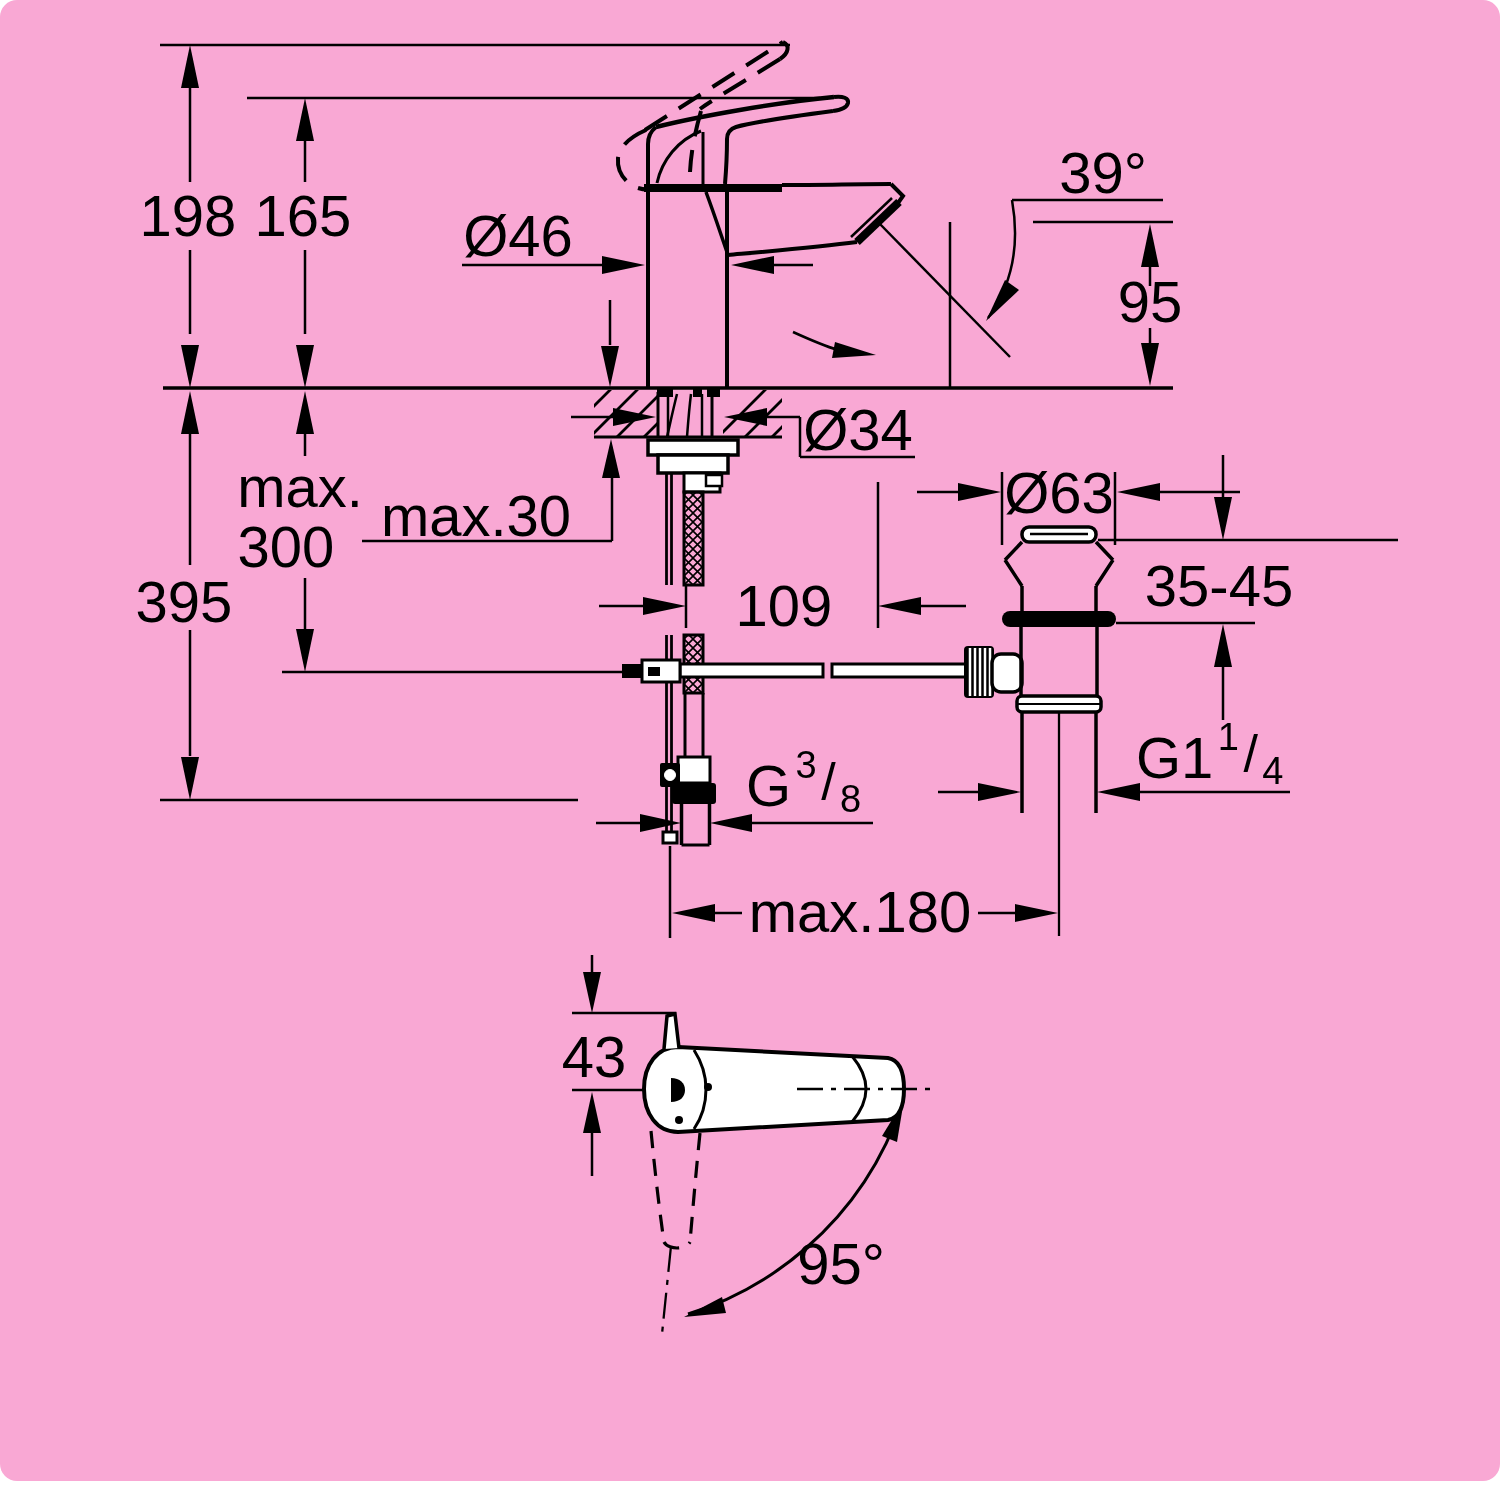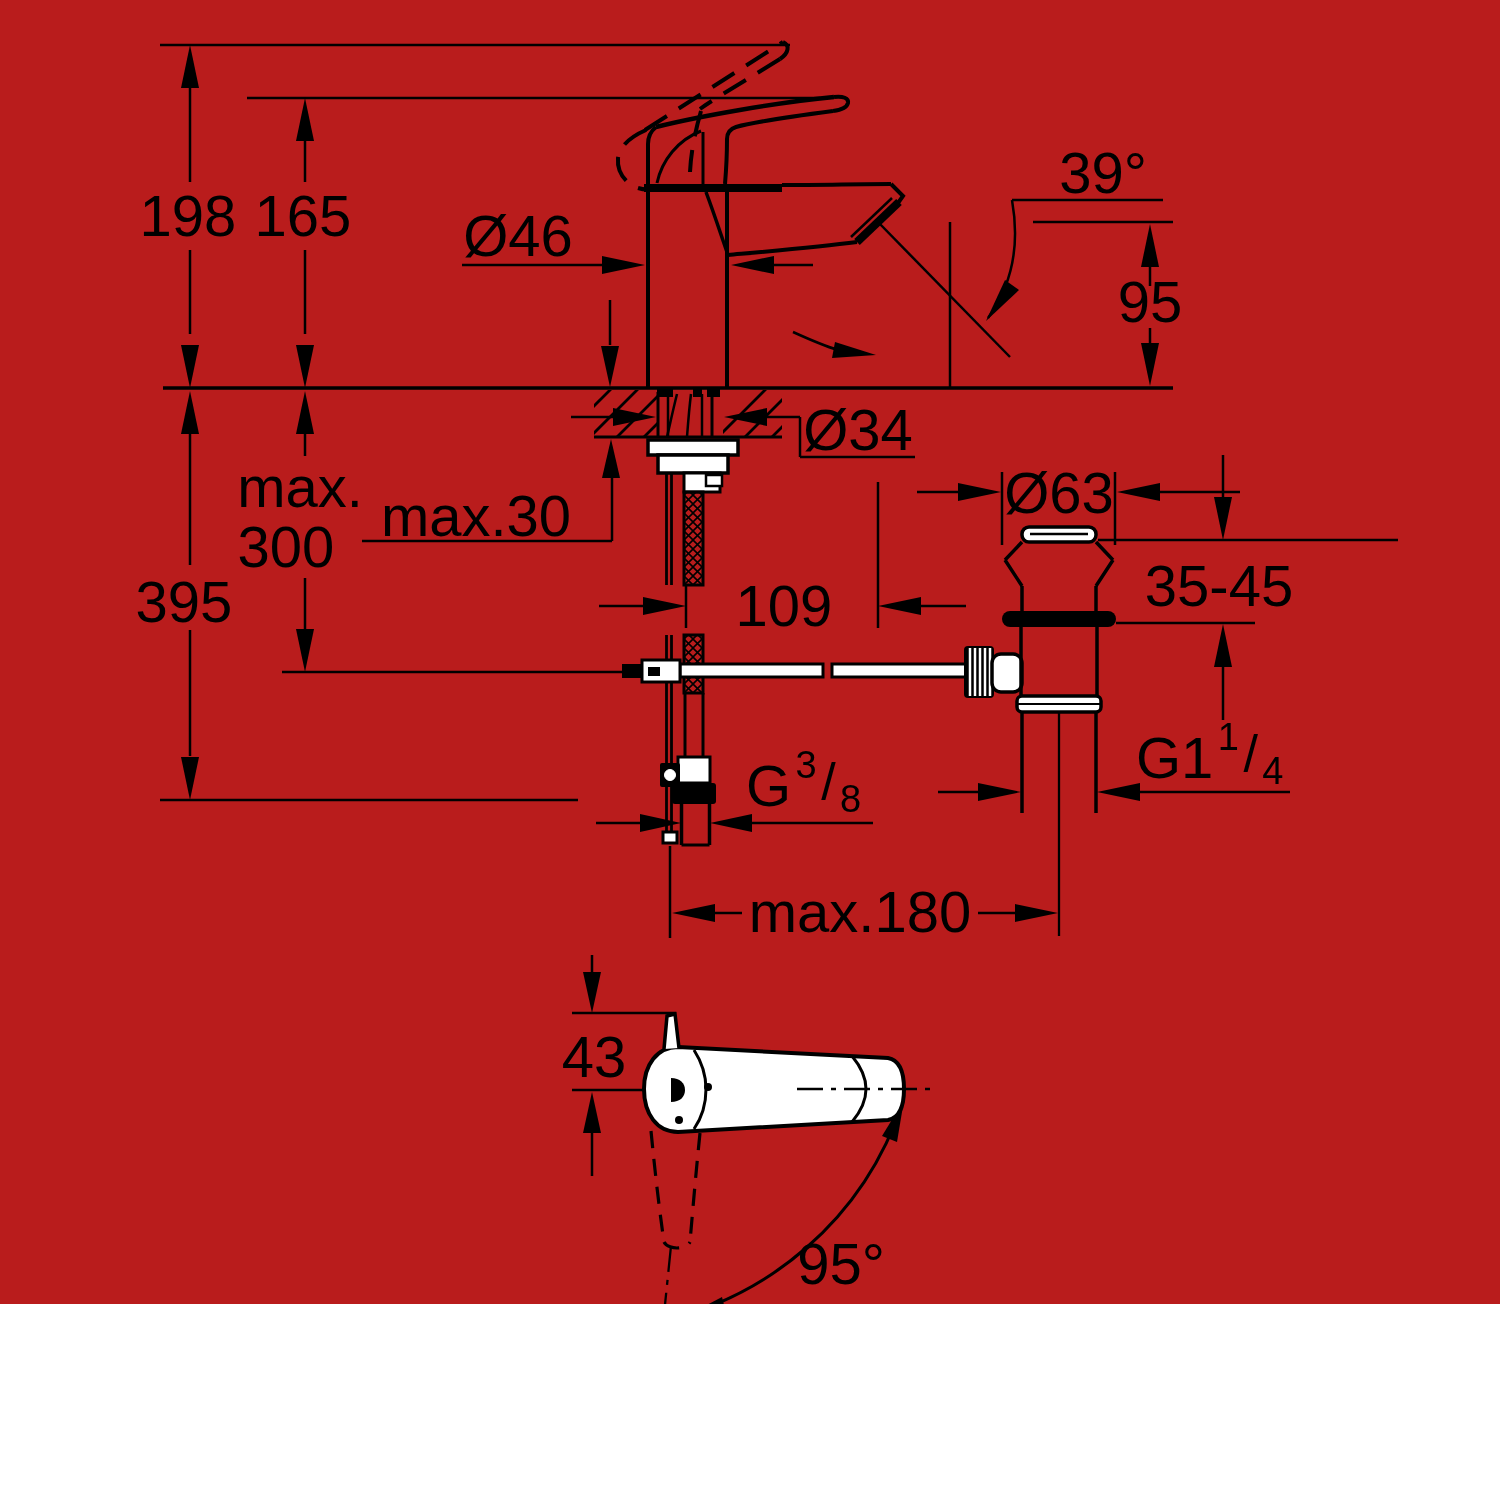--- a/index.html
+++ b/index.html
@@ -1,16 +1,16 @@
 <!DOCTYPE html>
 <html><head>
 <meta charset="utf-8">
 <style>
   html,body{margin:0;padding:0;background:#ffffff;}
-  #canvas{position:relative;width:1500px;height:1304px;background:#b91c1c;overflow:hidden;}
+  #canvas{position:relative;width:1500px;height:1481px;background:#f9a8d4;overflow:hidden;border-radius:17px;}
   svg{display:block;}
   text,tspan{font-family:"Liberation Sans","DejaVu Sans",sans-serif;fill:#000;}
   .dim{font-size:58px;}
   .sm{font-size:38px;}
   .md{font-size:52px;}
   .mid{text-anchor:middle;}
 </style>
 </head>
 <body>
 

